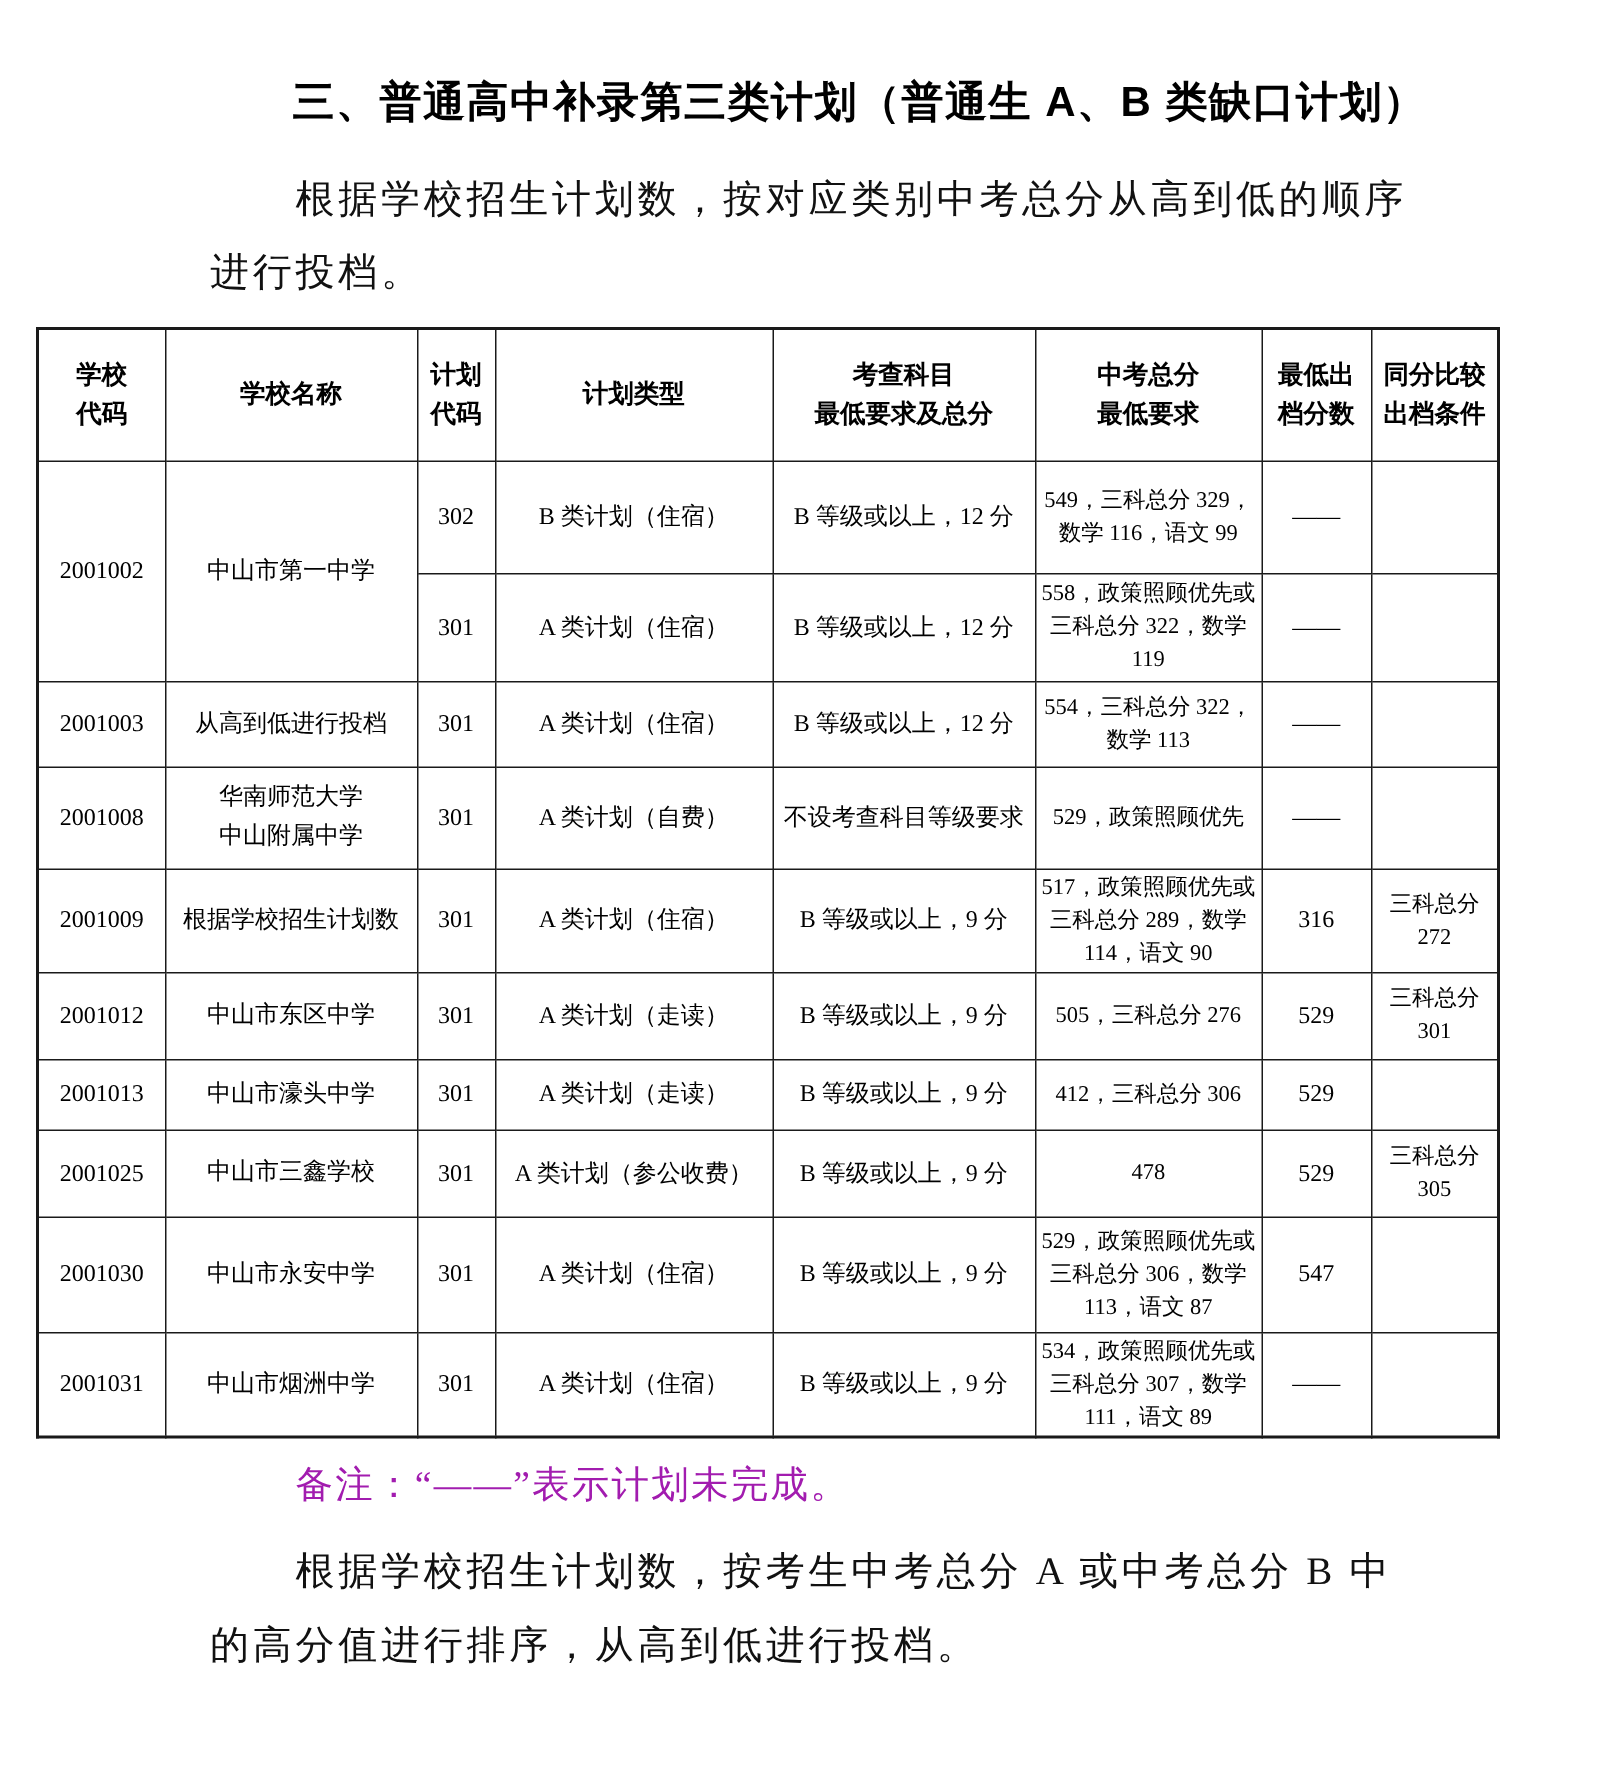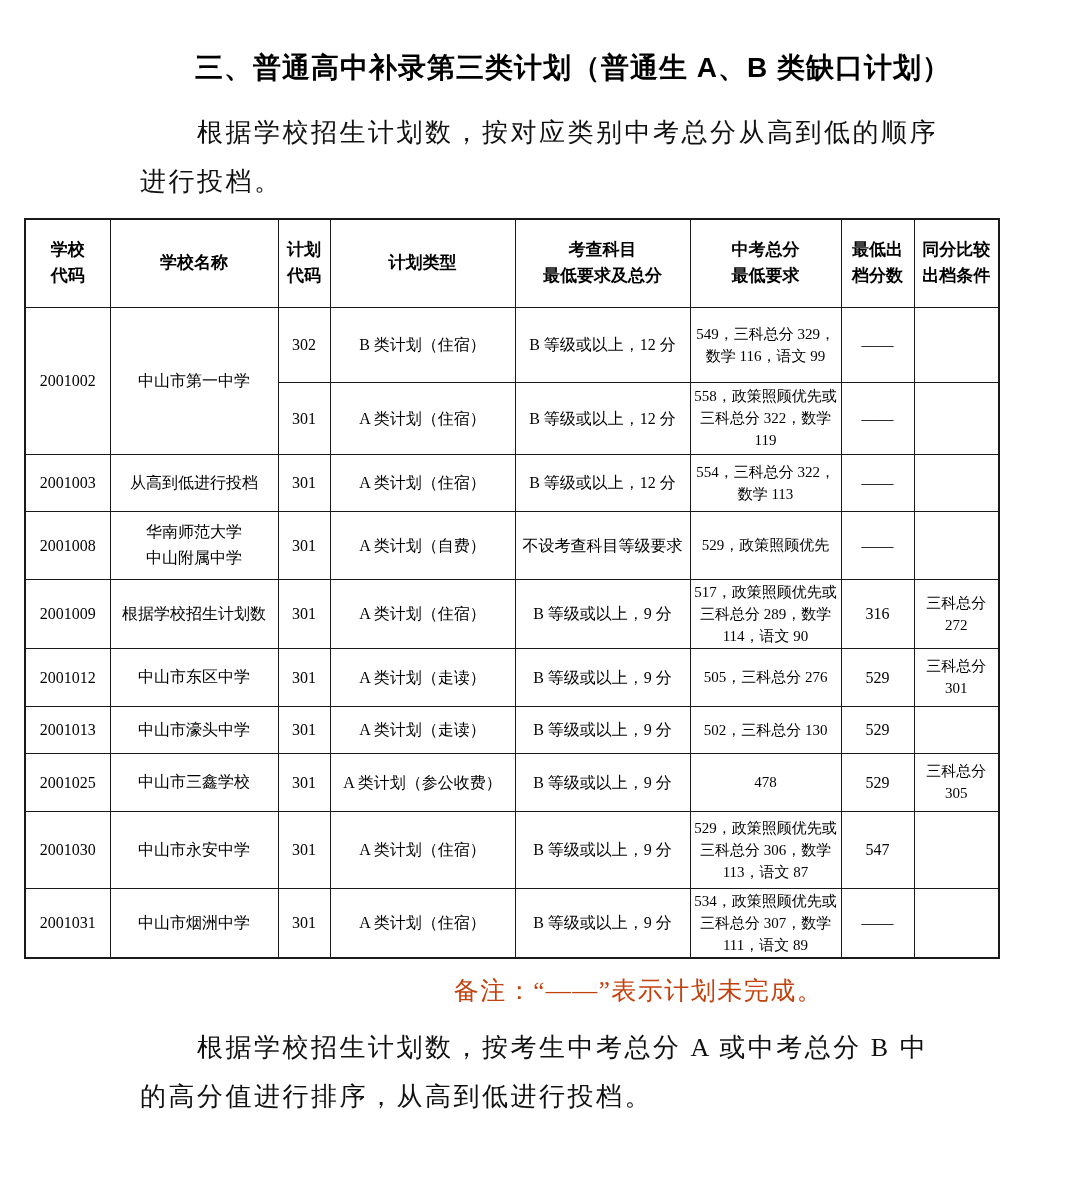--- a/index.html
+++ b/index.html
@@ -64,22 +64,21 @@
     font-size: 15px;
     line-height: 22px;
     padding: 1px 1px;
   }
   .plan-table td[data-name="school-name-cell"] { line-height: 26px; }
   .note-line {
     margin: 16px 0 0 197px;
     font-size: 25px;
     line-height: 32px;
     letter-spacing: 1.5px;
-    color: #c2410c;
-    text-align: center;
+    color: #a21caf;
   }
   .heading-4 { margin-top: 14px; }
 </style>
 </head>
 <body>
 
 <div class="page" data-name="document-page">
 
   <div class="heading-3" data-name="section3-block">
     <div class="section-heading" data-name="section3-heading">三、普通高中补录第三类计划（普通生 A、B 类缺口计划）</div>
@@ -178,21 +177,21 @@
           <td data-name="total-req-cell">505，三科总分 276</td>
           <td data-name="min-score-cell">529</td>
           <td data-name="tie-break-cell">三科总分 301</td>
         </tr>
         <tr data-name="table-row" style="height: 47px;">
           <td data-name="school-code-cell">2001013</td>
           <td data-name="school-name-cell">中山市濠头中学</td>
           <td data-name="plan-code-cell">301</td>
           <td data-name="plan-type-cell">A 类计划（走读）</td>
           <td data-name="exam-req-cell">B 等级或以上，9 分</td>
-          <td data-name="total-req-cell">502，三科总分 130</td>
+          <td data-name="total-req-cell">412，三科总分 306</td>
           <td data-name="min-score-cell">529</td>
           <td data-name="tie-break-cell"></td>
         </tr>
         <tr data-name="table-row" style="height: 58px;">
           <td data-name="school-code-cell">2001025</td>
           <td data-name="school-name-cell">中山市三鑫学校</td>
           <td data-name="plan-code-cell">301</td>
           <td data-name="plan-type-cell">A 类计划（参公收费）</td>
           <td data-name="exam-req-cell">B 等级或以上，9 分</td>
           <td data-name="total-req-cell">478</td>

